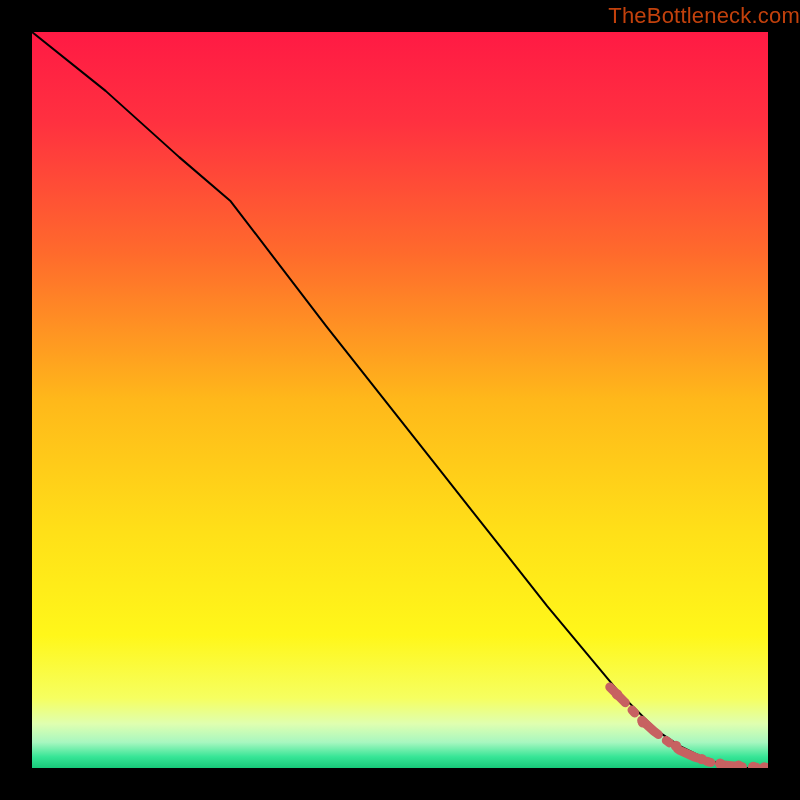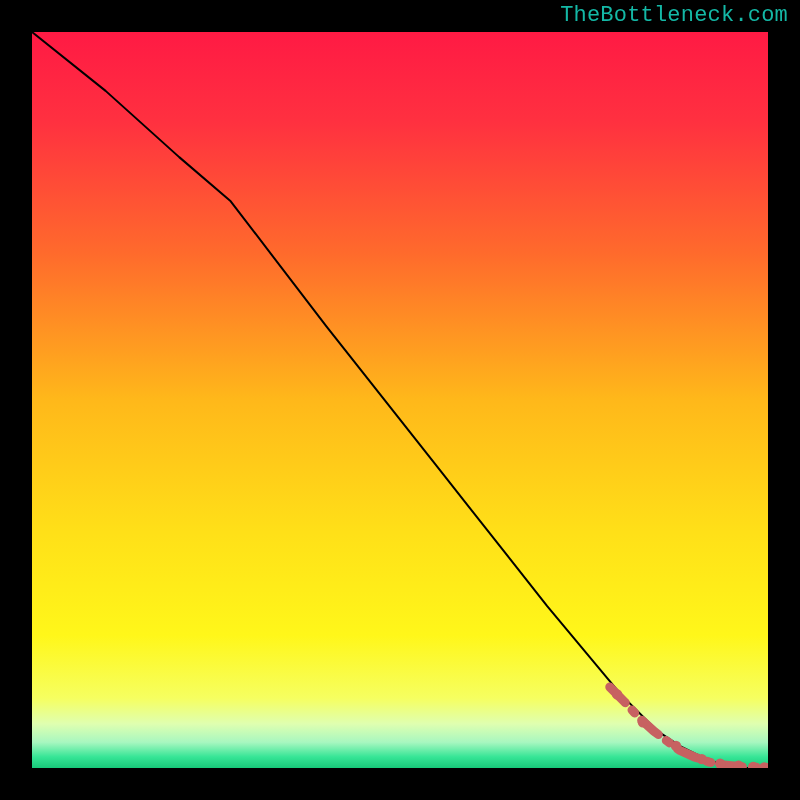--- a/index.html
+++ b/index.html
@@ -12,27 +12,26 @@
     font-family: Arial, Helvetica, sans-serif;
   }
   .stage {
     position: relative;
     width: 800px;
     height: 800px;
   }
   .watermark {
     position: absolute;
     top: 3px;
-    right: 12px;
-    color: #14b8a6;
+    right: 0;
+    color: #c2410c;
     font-size: 22px;
     font-weight: 500;
     letter-spacing: 0.2px;
     z-index: 5;
-    font-family: Liberation Mono, monospace;
   }
   .plot {
     position: absolute;
     left: 32px;
     top: 32px;
     width: 736px;
     height: 736px;
     overflow: hidden;
   }
   .plot svg {

